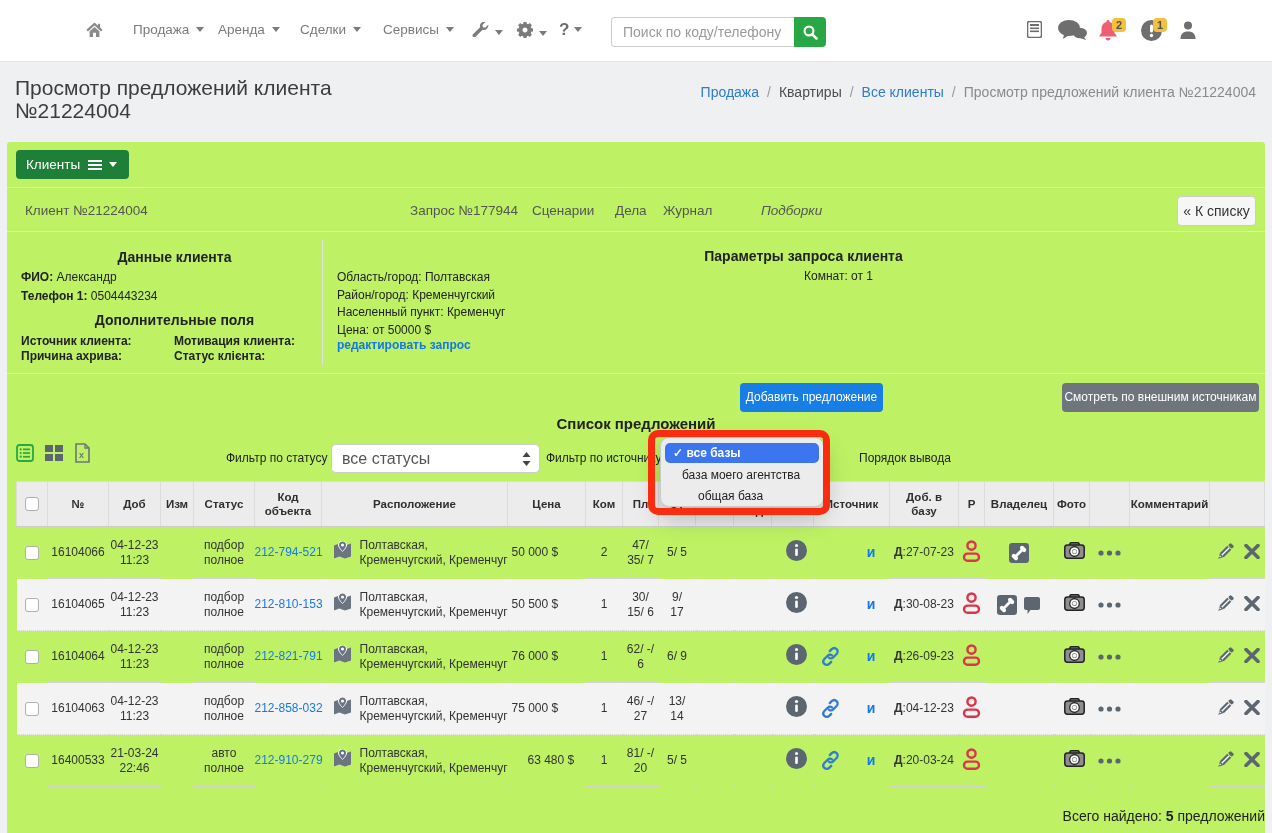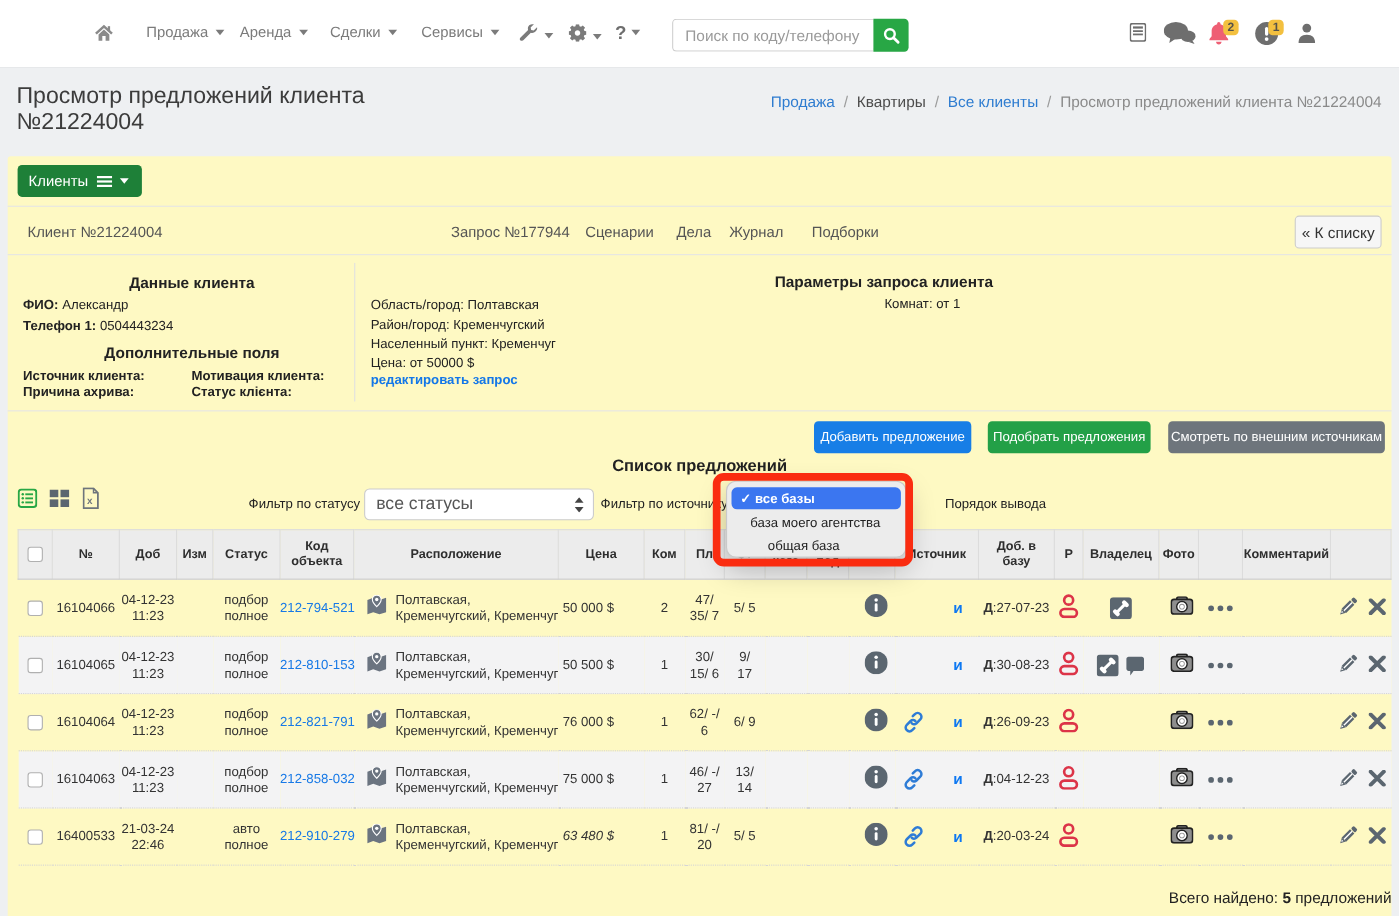--- a/index.html
+++ b/index.html
@@ -19,21 +19,21 @@
   .caret { display:inline-block; width:0; height:0; border-left:4px solid transparent; border-right:4px solid transparent; border-top:5px solid #7b7b7b; vertical-align:middle; margin-left:7px; margin-top:-2px;}
   #search-input { position:absolute; left:611px; top:17px; width:183px; height:30px; border:1px solid #ccc; border-right:none; border-radius:4px 0 0 4px; background:#fff; color:#9a9a9a; font-size:14px; line-height:28px; padding-left:11px; }
   #search-btn { position:absolute; left:794px; top:17px; width:32px; height:30px; background:#28a745; border-radius:0 4px 4px 0; }
   .badge { position:absolute; background:#f3c03f; color:#55524a; font-size:11px; font-weight:bold; border-radius:4px; padding:1px 4px; }
   
   #ptitle { position:absolute; left:15px; top:76px; width:600px; font-size:21px; line-height:23px; color:#3c3c3c; }
   #breadcrumb { position:absolute; right:16px; top:84px; font-size:14px; color:#8a8a8a; }
   #breadcrumb a { color:#2e7cd0; text-decoration:none; }
   #breadcrumb .dark { color:#4d4d4d; } #breadcrumb .sep { margin:0 8px; color:#9a9a9a; }
   
-  #panel { position:absolute; left:7px; top:142px; width:1258px; height:691px; background:#fef9c3; border-radius:3px 3px 0 0; }
+  #panel { position:absolute; left:7px; top:142px; width:1258px; height:691px; background:#bef264; border-radius:3px 3px 0 0; }
   #btn-klienty { position:absolute; left:9px; top:8px; width:113px; height:29px; background:#1e8038; border-radius:4px; color:#fff; font-size:13.5px; line-height:29px; padding-left:10px; }
   #hr1 { position:absolute; left:0; top:45px; width:1258px; border-top:1px solid #e5e5e5; }
   
   .tab { position:absolute; top:54px; height:30px; line-height:30px; font-size:13.5px; color:#555; white-space:nowrap; }
   #tab-active { position:absolute; left:152px; top:54px; height:30px; line-height:30px; padding:0 8px; background:#1e8038; border-radius:4px; color:#fff; font-size:13.5px; font-weight:bold; }
   #btn-back { position:absolute; right:9px; top:54px; height:30px; line-height:28px; width:79px; text-align:center; background:#f6f6f6; border:1px solid #ccc; border-radius:4px; color:#333; font-size:14px; }
   #hr2 { position:absolute; left:0; top:89px; width:1258px; border-top:1px solid #e5e5e5; }
   
   #client { position:absolute; left:0; top:89px; width:1258px; height:142px; font-size:12px; color:#222; }
   #client .h { font-weight:bold; font-size:14px; color:#222;padding-left:20px; }
@@ -146,21 +146,21 @@
         <rect y="0" width="14" height="2" fill="#fff"></rect>
         <rect y="4" width="14" height="2" fill="#fff"></rect>
         <rect y="8" width="14" height="2" fill="#fff"></rect>
       </svg><span class="caret" style="border-top-color:#fff;"></span></div>
   <div id="hr1"></div>
   <span class="tab" style="left:18px;">Клиент №21224004</span>
   <span class="tab" style="left:403px;">Запрос №177944</span>
   <span class="tab" style="left:525px;">Сценарии</span>
   <span class="tab" style="left:608px;">Дела</span>
   <span class="tab" style="left:656px;">Журнал</span>
-  <span class="tab" style="left:731px;">Подборки</span>
+  <span class="tab" style="left:754px;font-style:italic;">Подборки</span>
   <span id="btn-back">« К списку</span>
   <div id="hr2"></div>
 
   <div id="client">
     <div class="h abs" style="left:0; top:18px; width:315px; text-align:center;">Данные клиента</div>
     <div class="abs" style="left:14px; top:39px;"><span class="lbl">ФИО:</span> Александр</div>
     <div class="abs" style="left:14px; top:58px;"><span class="lbl">Телефон 1:</span> 0504443234</div>
     <div class="h abs" style="left:0; top:81px; width:315px; text-align:center;">Дополнительные поля</div>
     <div class="abs lbl" style="left:14px; top:103px;">Источник клиента:</div>
     <div class="abs lbl" style="left:167px; top:103px;">Мотивация клиента:</div>
@@ -168,21 +168,20 @@
     <div class="abs lbl" style="left:167px; top:118px;">Статус клієнта:</div>
     <div id="cdiv"></div>
     <div class="h abs" style="left:315px; top:17px; width:943px; text-align:center;">Параметры запроса клиента</div>
     <div class="abs" style="left:797px; top:38px;">Комнат: от 1</div>
     <div class="abs" style="left:330px; top:38px; line-height:17.5px;">Область/город: Полтавская<br>Район/город: Кременчугский<br>Населенный пункт: Кременчуг<br>Цена: от 50000 $</div>
     <div class="abs" id="edit-link" style="left:330px; top:107px;">редактировать запрос</div>
   </div>
   <div id="hr3"></div>
 
   <span class="abtn" style="left:733px; width:143px; background:#177ee6;">Добавить предложение</span>
-  <span class="abtn" style="left:891px; width:148px; background:#23a047;">Подобрать предложения</span>
   <span class="abtn" style="left:1055px; width:197px; background:#6e757c;">Смотреть по внешним источникам</span>
 
   <div id="list-h">Список предложений</div>
 
   <span class="abs" style="left:9px; top:302px;">
     <svg width="18" height="18" viewBox="0 0 18 18">
         <rect x="1" y="1" width="16" height="16" rx="2.5" fill="none" stroke="#28a745" stroke-width="1.8"></rect>
         <circle cx="4.7" cy="5.3" r="1.1" fill="#28a745"></circle>
         <circle cx="4.7" cy="9" r="1.1" fill="#28a745"></circle>
         <circle cx="4.7" cy="12.7" r="1.1" fill="#28a745"></circle>
@@ -615,21 +614,21 @@
     <td class="left">
             <div style="display:flex;align-items:center;">
               <span style="margin-left:11px;"><svg width="19" height="19" viewBox="0 0 19 19">
                   <path d="M1 6 L6.3 4 L6.3 17 L1 19 Z M6.3 4 L12 6 L12 19 L6.3 17 Z M12 6 L18 4 L18 17 L12 19 Z" fill="#6b7480" transform="translate(0,-1.5)"></path>
                   <path d="M9.5 0 C11.7 0 13.5 1.8 13.5 4 C13.5 6.8 9.5 10.5 9.5 10.5 C9.5 10.5 5.5 6.8 5.5 4 C5.5 1.8 7.3 0 9.5 0 Z" fill="#6b7480" stroke="#fff" stroke-width="1"></path>
                   <circle cx="9.5" cy="4" r="1.5" fill="#fff"></circle>
                 </svg></span>
               <span style="margin-left:8px;">Полтавская,<br>Кременчугский, Кременчуг</span>
             </div>
           </td>
-    <td class="left"><span style="margin-left:4px;font-style:italic;">63 480 $</span></td>
+    <td class="left"><span style="margin-left:20px;">63 480 $</span></td>
     <td>1</td>
     <td>81/ -/<br>20</td>
     <td>5/ 5</td>
     <td></td>
           <td></td>
     <td>
             <div style="margin-left:8px;"><svg width="21" height="21" viewBox="0 0 21 21">
                 <circle cx="10.5" cy="10.5" r="10.5" fill="#5b6670"></circle>
                 <rect x="9.2" y="8.5" width="2.6" height="7.5" rx="1.3" fill="#fff"></rect>
                 <circle cx="10.5" cy="5.5" r="1.6" fill="#fff"></circle>

